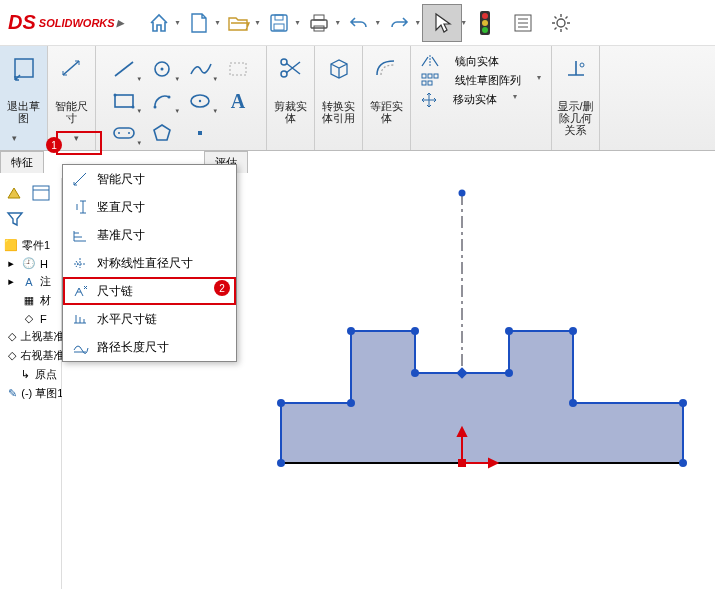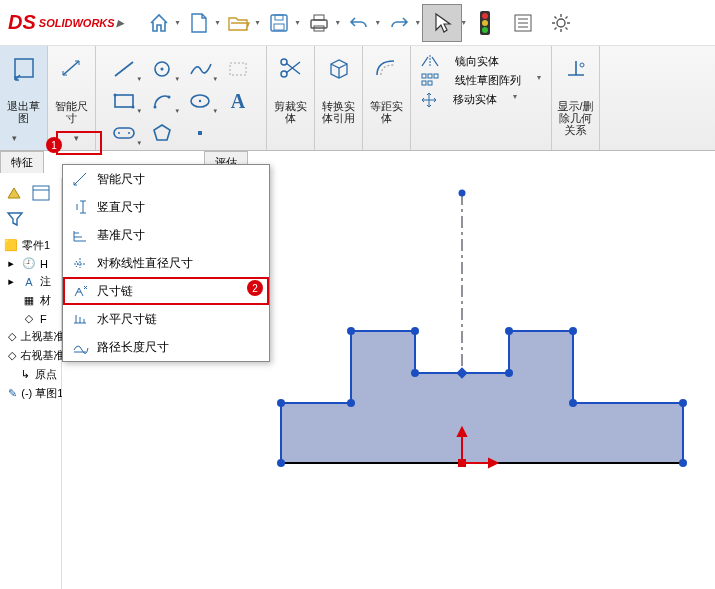--- a/index.html
+++ b/index.html
@@ -32,21 +32,21 @@
 .viewtools { position: absolute; top: 178px; right: 6px; display: flex; gap: 6px; }
 .viewtools .vt { width: 30px; height: 30px; display: flex; align-items: center; justify-content: center; color: #6b8aa6; }
 
 .left-panel { position: absolute; top: 178px; left: 0; width: 62px; bottom: 0; background: #fff; border-right: 1px solid #ddd; }
 .lp-top { display: flex; flex-wrap: wrap; padding: 4px; gap: 4px; }
 .lp-top .lpi { width: 22px; height: 22px; display: flex; align-items: center; justify-content: center; }
 .tree { font-size: 11px; padding: 2px; }
 .tree .node { display: flex; align-items: center; gap: 4px; padding: 2px 2px; white-space: nowrap; }
 .tree .node .ic { width: 14px; display: inline-flex; justify-content: center; }
 
-.menu { position: absolute; top: 164px; left: 62px; width: 208px; background: #fff; border: 1px solid #888; box-shadow: 2px 2px 6px rgba(0,0,0,.25); z-index: 50; }
+.menu { position: absolute; top: 164px; left: 62px; width: 175px; background: #fff; border: 1px solid #888; box-shadow: 2px 2px 6px rgba(0,0,0,.25); z-index: 50; }
 .menu .mi { display: flex; align-items: center; gap: 8px; padding: 5px 8px; font-size: 12px; }
 .menu .mi .ic { width: 18px; height: 18px; display: flex; align-items: center; justify-content: center; color: #2a6aa8; }
 .menu .mi.hl { outline: 2px solid #d8000a; outline-offset: -2px; position: relative; }
 .badge { position: absolute; width: 16px; height: 16px; background: #d8000a; color: #fff; border-radius: 50%; font-size: 10px; display: flex; align-items: center; justify-content: center; z-index: 60; }
 
 .canvas { position: absolute; top: 178px; left: 62px; right: 0; bottom: 0; background: #fff; }
 .canvas svg { width: 100%; height: 100%; }
 
 .dropdown-hl { position: absolute; outline: 2px solid #d8000a; }
 

